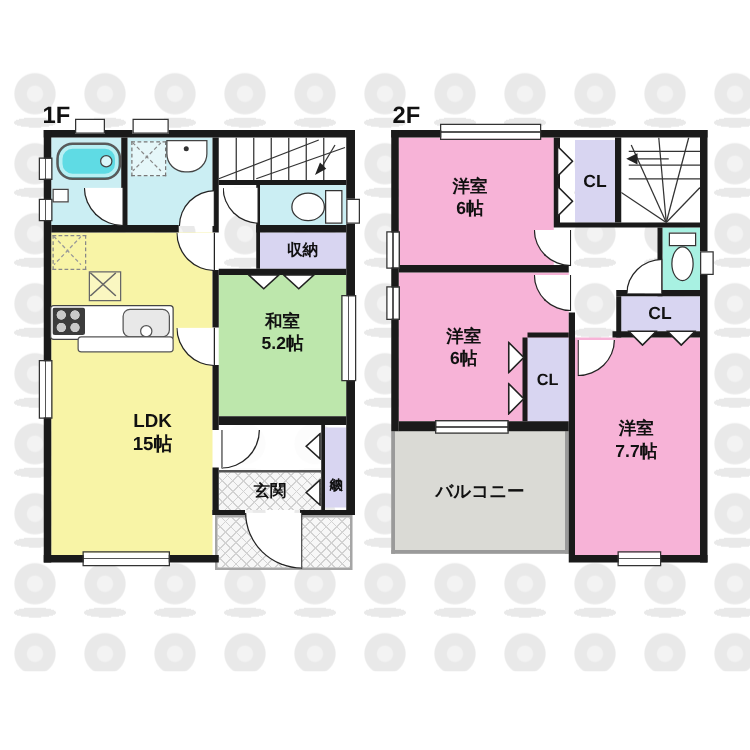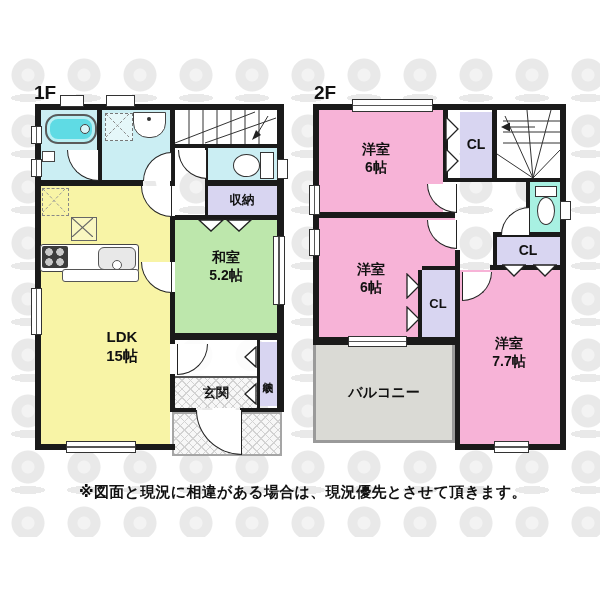--- a/index.html
+++ b/index.html
@@ -281,14 +281,13 @@
   <div class="lbl" style="left:371px;top:278px;font-size:14px;">
     <span>洋室</span><br><span>6帖</span>
   </div>
   <div class="lbl" style="left:438px;top:304px;font-size:13px;">CL</div>
   <div class="lbl" style="left:528px;top:251px;font-size:14px;">CL</div>
   <div class="lbl" style="left:509px;top:352px;font-size:14px;">
     <span>洋室</span><br><span>7.7帖</span>
   </div>
   <div class="lbl" style="left:384px;top:393px;font-size:14px;">バルコニー</div>
 
-  <div class="disclaimer" style="left:303px;top:492px;">※図面と現況に相違がある場合は、現況優先とさせて頂きます。</div>
 </div>
 
 </body></html>

